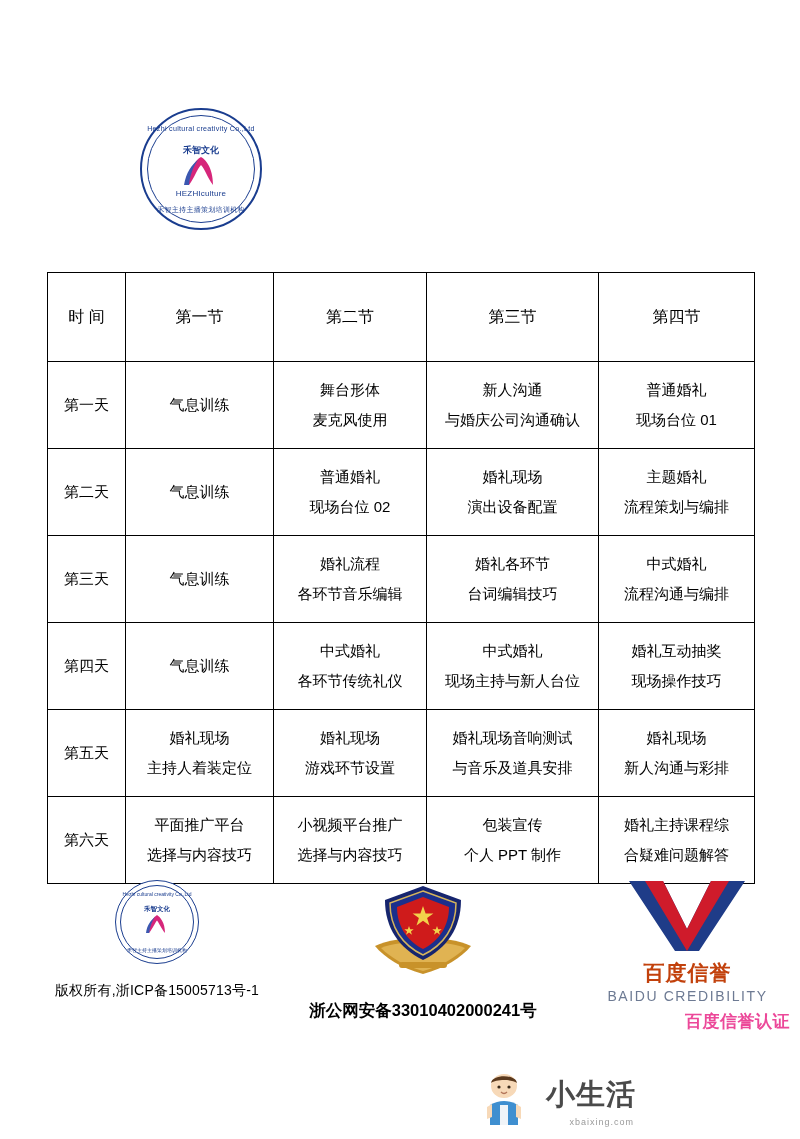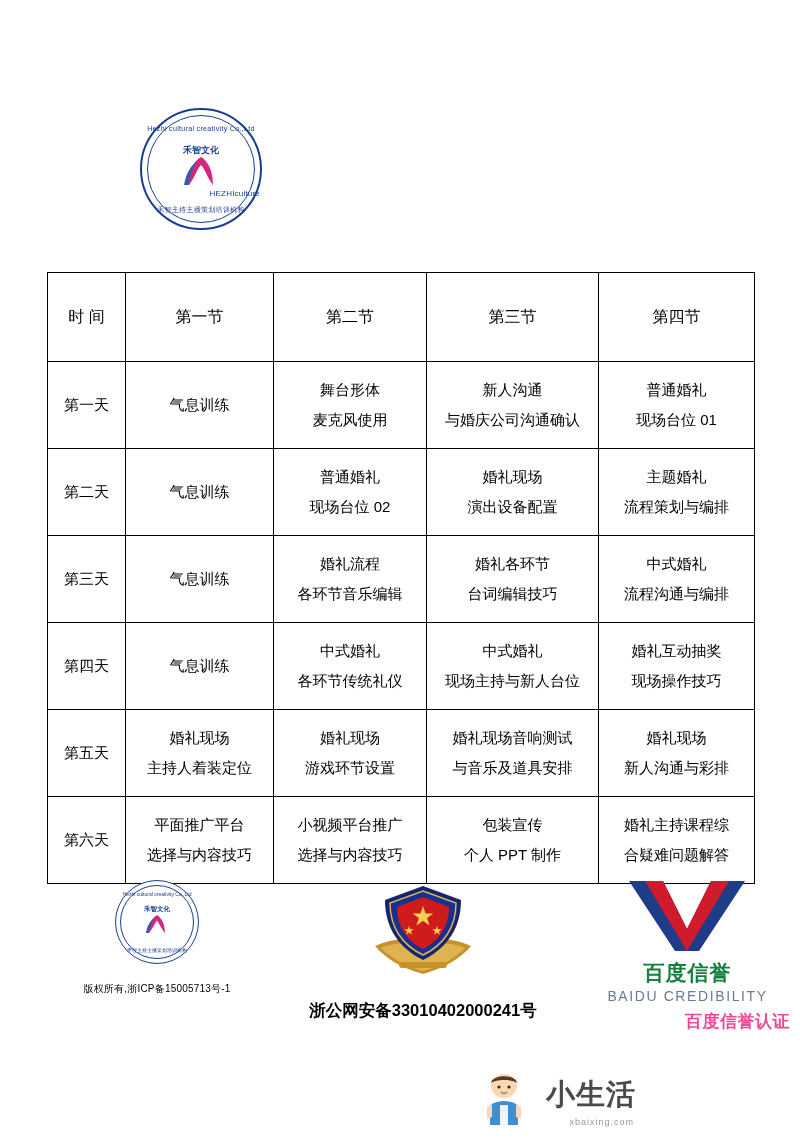--- a/index.html
+++ b/index.html
@@ -70,21 +70,21 @@
     text-align: center;
     font-size: 9px;
     color: #1a3d8f;
     font-weight: bold;
   }
   .logo-seal .brand-en {
     position: absolute;
     left: 0;
     width: 100%;
     top: 79px;
-    text-align: right;
+    text-align: center;
     font-size: 8px;
     color: #1a3d8f;
     letter-spacing: 0.2px;
   }
   .logo-seal .mark {
     position: absolute;
     left: 50%;
     top: 45px;
     width: 40px;
     height: 32px;
@@ -183,21 +183,21 @@
   .mini-seal .t3 {
     position: absolute; left: 0; width: 100%; bottom: 10px;
     text-align: center; font-size: 5px; color: #1a3d8f; white-space: nowrap;
   }
   .mini-seal .mk {
     position: absolute; left: 50%; top: 33px; margin-left: -13px;
     width: 26px; height: 20px;
   }
   .copyright {
     margin-top: 18px;
-    font-size: 10px;
+    font-size: 14px;
     letter-spacing: 0.2px;
     white-space: nowrap;
   }
 
   
   .foot-center {
     position: absolute;
     left: 283px;
     top: 0;
     width: 280px;
@@ -225,21 +225,21 @@
   }
   .baidu-v {
     width: 125px;
     height: 78px;
     margin: 0 auto;
   }
   .baidu-cn {
     margin-top: 4px;
     font-size: 21px;
     font-weight: bold;
-    color: #15803d;
+    color: #c2410c;
     letter-spacing: 1px;
   }
   .baidu-en {
     font-size: 14px;
     color: #6d7a93;
     letter-spacing: 1.6px;
     margin-top: 1px;
   }
   .baidu-sub {
     margin-top: 6px;

